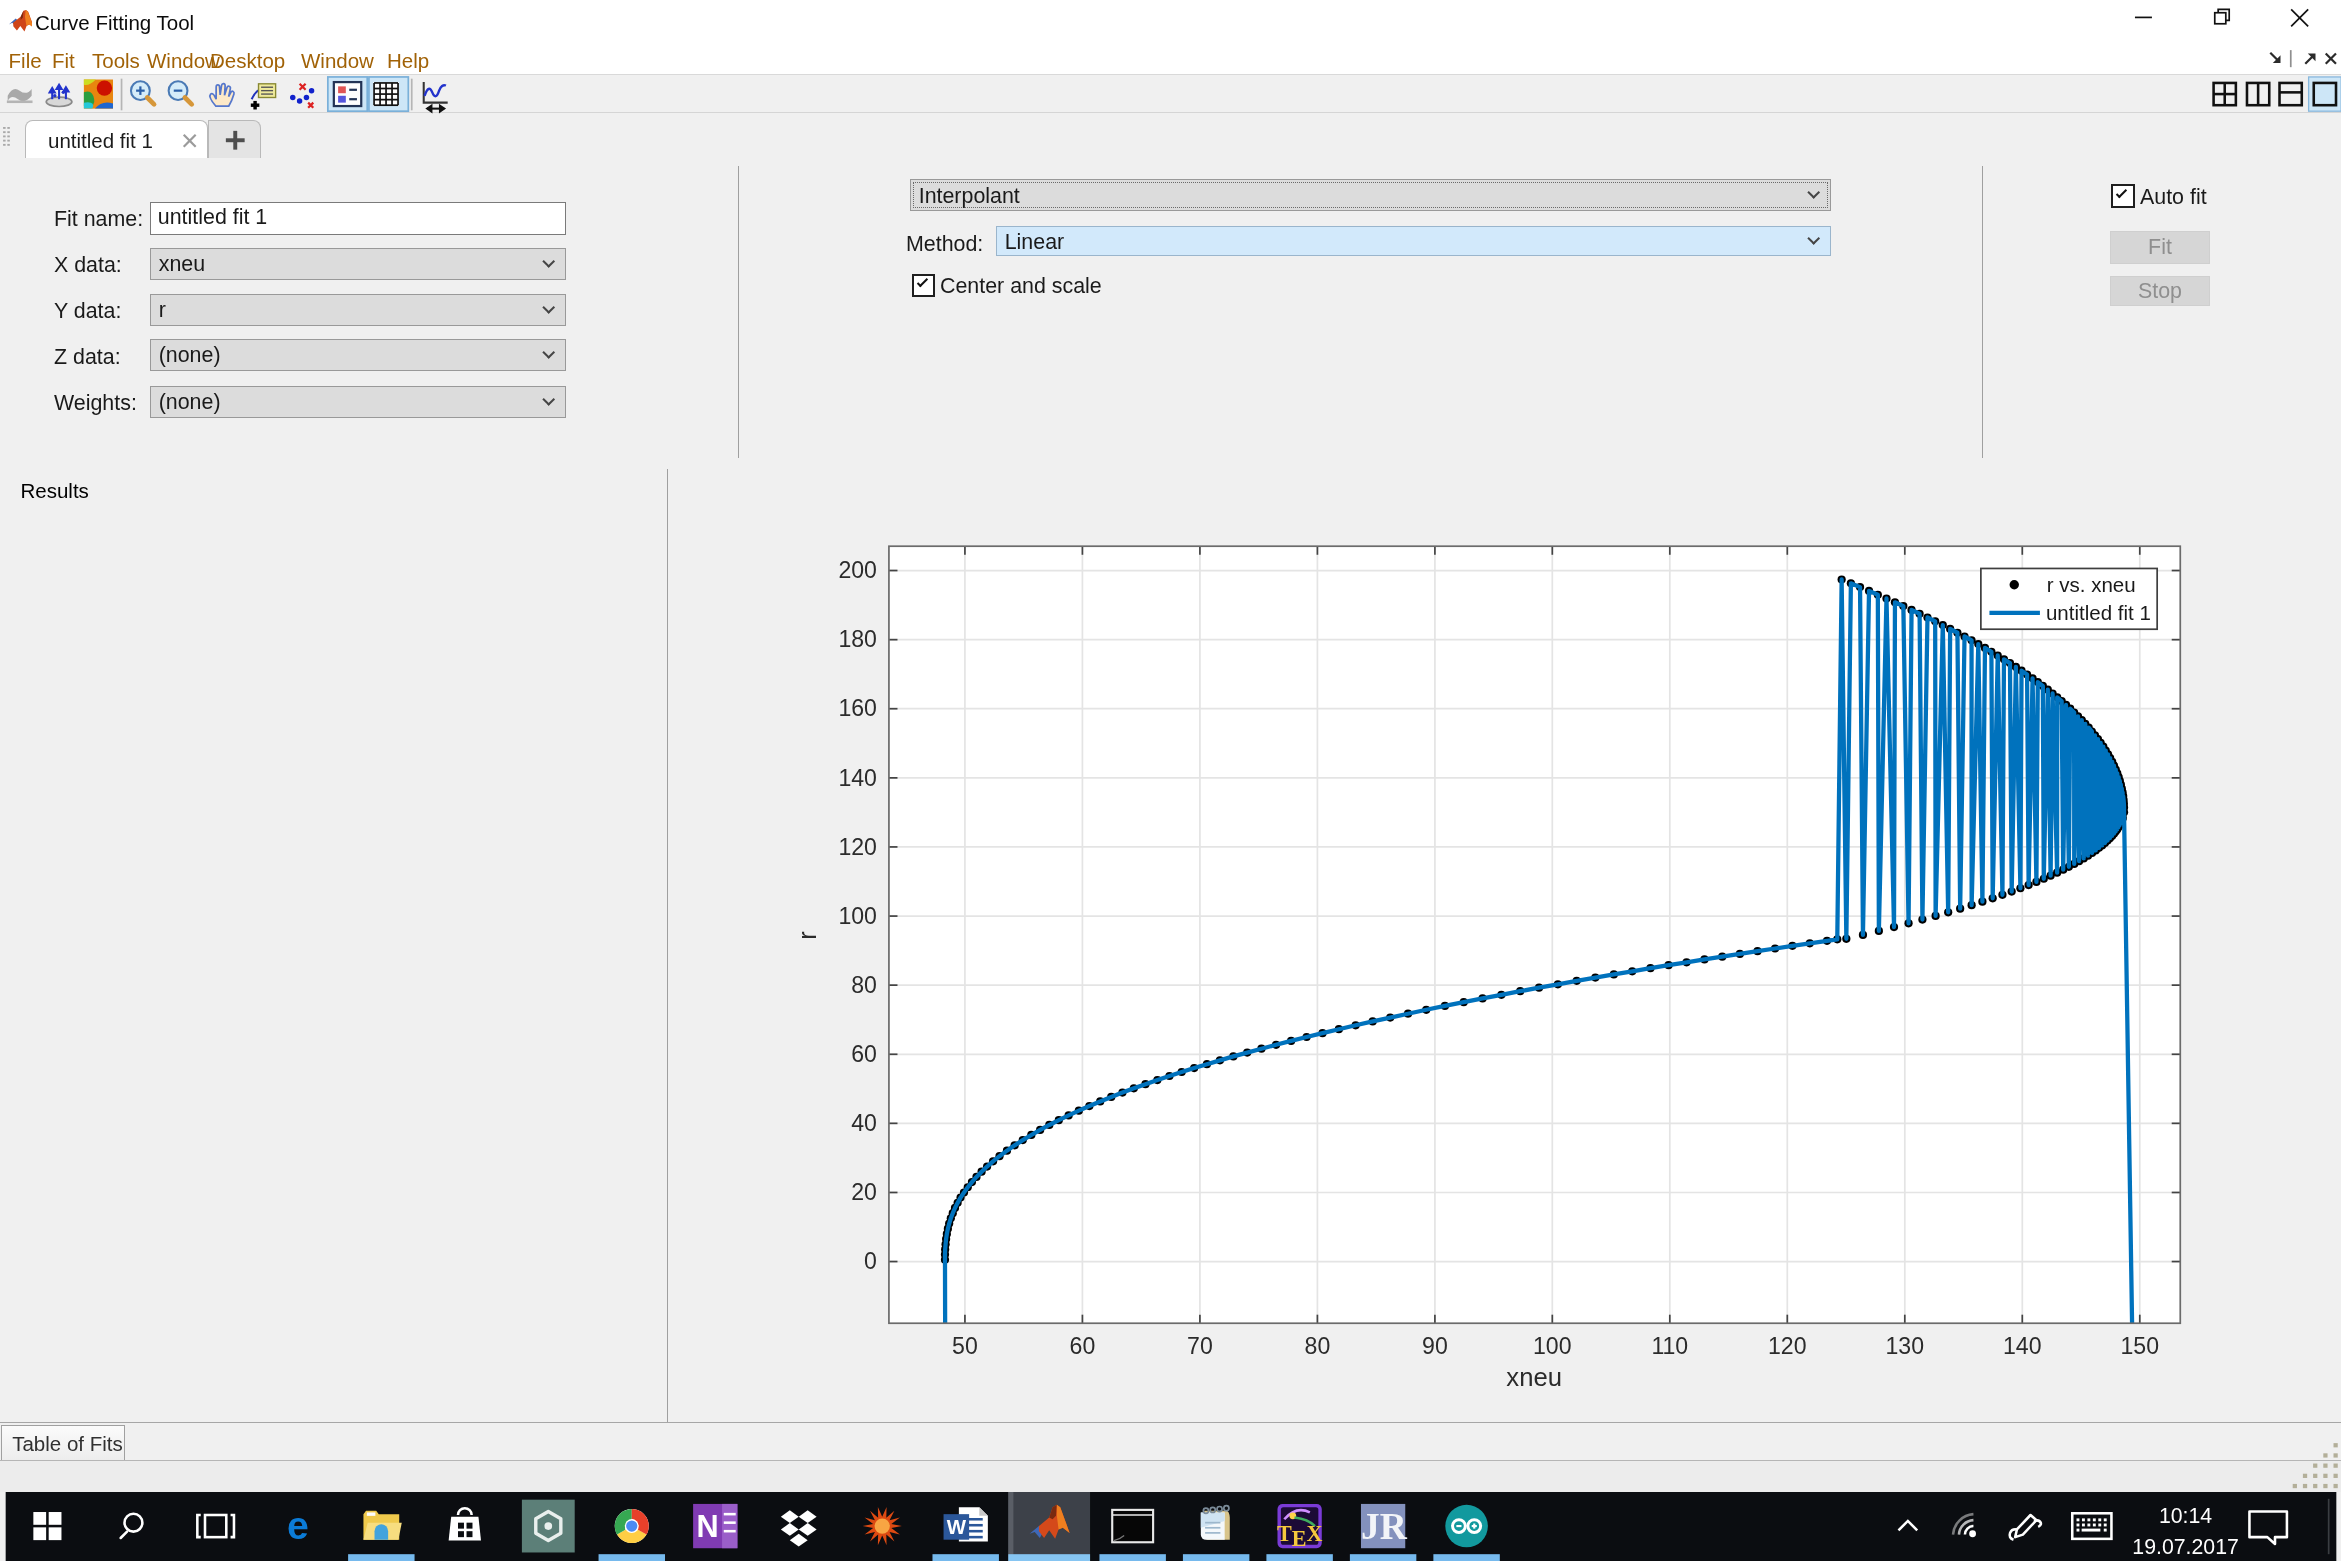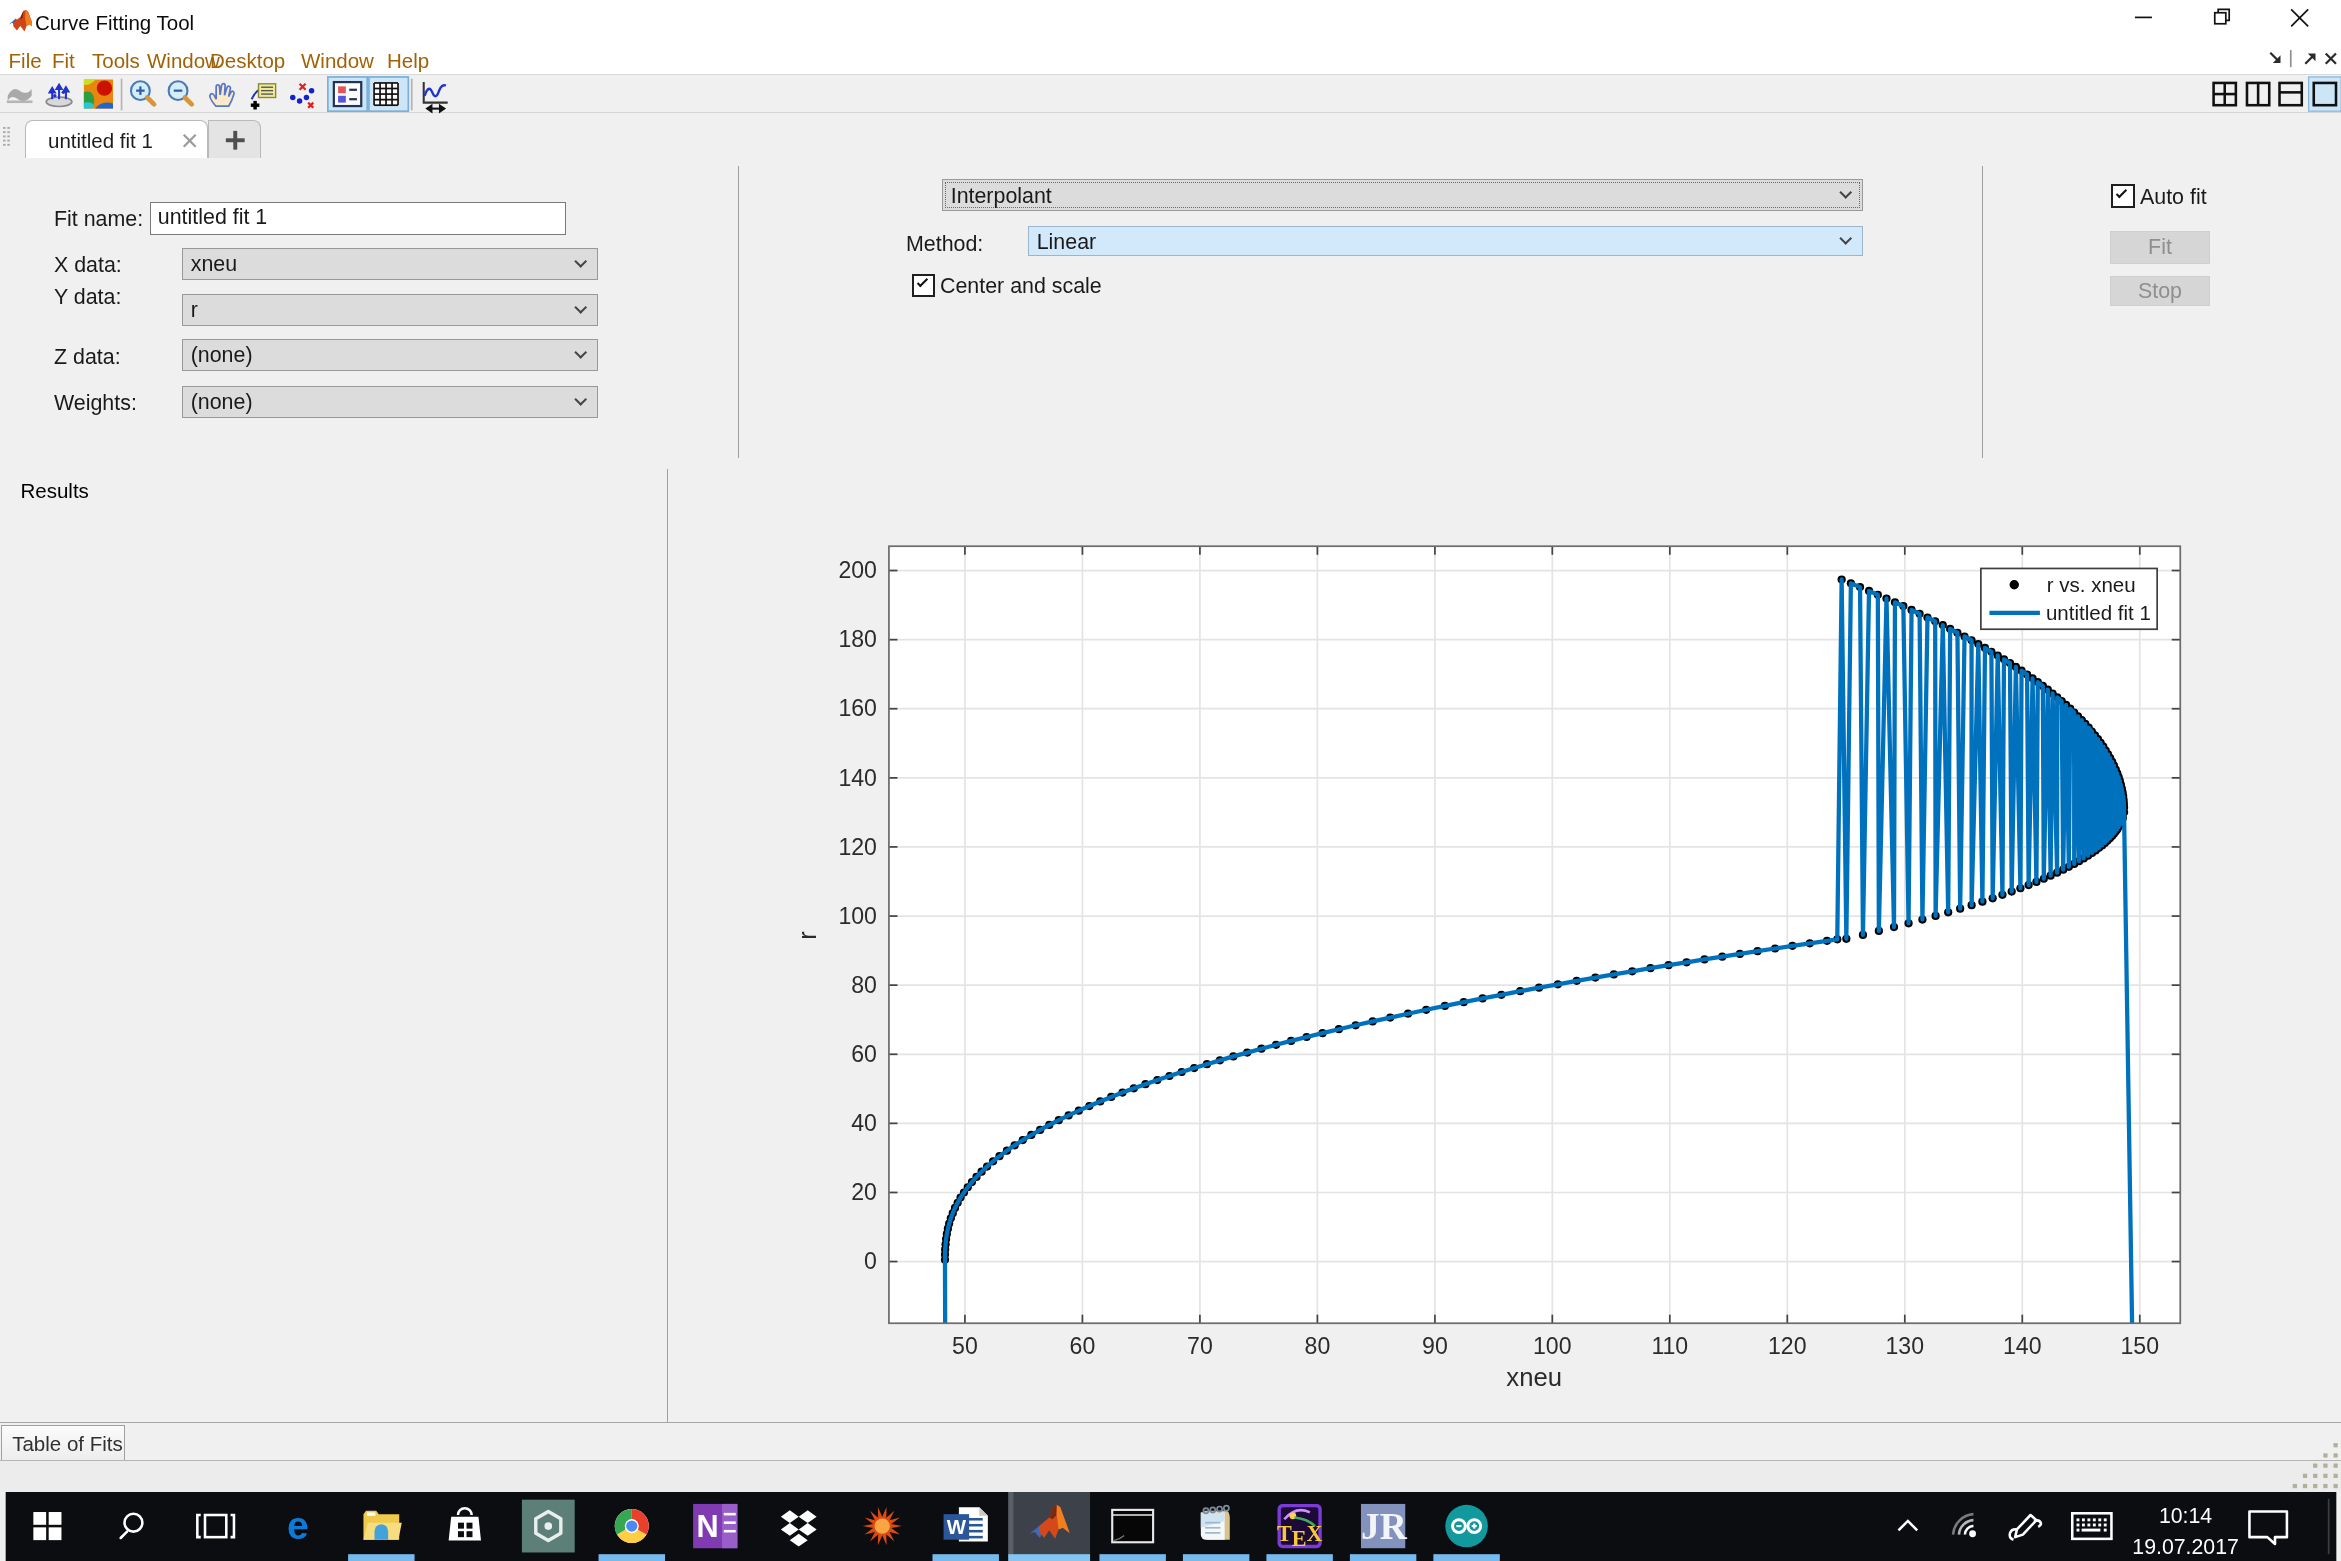--- a/index.html
+++ b/index.html
@@ -12,21 +12,21 @@
 .menuitem { top:4.3px; font-size:20.5px; color:#a16207; }
 #toolbar { left:0; top:74px; width:2342px; height:39px; background:#f0f0f0; border-top:0.9px solid #d9d9d9; border-bottom:0.9px solid #d5d5d5;}
 #tabrow { left:0; top:114px; width:2342px; height:44px; background:#f0f0f0; }
 #tab1 { left:25px; top:6px; width:183px; height:38px; background:#ffffff; border:0.9px solid #b9b9b9; border-bottom:none; border-radius:7.7px 7.7px 0 0; }
 #tab1 span { position:absolute; left:22px; top:7.7px; font-size:20.5px; color:#1c1c1c; }
 #tabplus { left:208px; top:6px; width:53px; height:38px; background:#e4e4e4; border:0.9px solid #b9b9b9; border-bottom:none; border-radius:0 7.7px 0 0; }
 #toppanel { left:0; top:158px; width:2342px; height:312px; background:#f0f0f0; border-bottom:1.7px solid #a9a9a9; }
 .vdiv { width:0.9px; background:#9f9f9f; }
 label.f { font-size:21.4px; color:#1a1a1a; }
 .input { background:#ffffff; border:1.7px solid #7a7a7a; font-size:21.4px; color:#1a1a1a; padding-left:6.8px; }
-.combo { background:#dcdcdc; border:1.7px solid #999999; font-size:21.4px; color:#1a1a1a;margin-left:32px; }
+.combo { background:#dcdcdc; border:1.7px solid #999999; font-size:21.4px; color:#1a1a1a; }
 .combo .txt { position:absolute; left:7.7px; top:3.4px; }
 .chev { position:absolute; right:12px; top:7.7px; width:9.4px; height:9.4px; border-right:2.2px solid #454545; border-bottom:2.2px solid #454545; transform:rotate(45deg); }
 .cbox { background:#fff; border:2.6px solid #1f1f1f; }
 .check { position:absolute; left:2.6px; top:3.4px; width:11px; height:5.1px; border-left:2.4px solid #111; border-bottom:2.4px solid #111; transform:rotate(-45deg); }
 .btn { background:#d6d6d6; border:0.9px solid #cfcfcf; color:#8f8f8f; font-size:21.4px; text-align:center; }
 #mainarea { left:0; top:469px; width:2342px; height:953px; background:#f0f0f0; }
 #resultsbox { left:19px; top:39px; width:634px; height:895px; background:#ffffff; border:0.9px solid #8a8f99; }
 #resultsbox pre { position:absolute; left:10.3px; top:14.6px; font-family:"Liberation Sans", sans-serif; font-size:20px; color:#1a1a1a; line-height:26px; }
 #plotpanel { left:669px; top:469px; width:1673px; height:952px; background:#f0f0f0; }
 #fitsbar { left:0; top:1422px; width:2342px; height:39px; background:#f0f0f0; border-top:0.9px solid #a6a6a6;}
@@ -230,21 +230,21 @@
 <div id="toppanel" class="abs">
   <div class="vdiv abs" style="left:738px;top:7.7px;height:292px"></div>
   <div class="vdiv abs" style="left:1982px;top:7.7px;height:292px"></div>
   <label class="f abs" style="left:54px;top:49px">Fit name:</label>
   <div class="input abs" style="left:150px;top:44px;width:416px;height:33px;line-height:28px">untitled fit 1</div>
   <label class="f abs" style="left:54px;top:95px">X data:</label>
   <div class="combo abs" style="left:150px;top:90px;width:416px;height:32px">
       <span class="txt">xneu</span>
       <span class="chev"></span>
     </div>
-  <label class="f abs" style="left:54px;top:127px">Y data:</label>
+  <label class="f abs" style="left:54px;top:141px">Y data:</label>
   <div class="combo abs" style="left:150px;top:136px;width:416px;height:32px">
       <span class="txt">r</span>
       <span class="chev"></span>
     </div>
   <label class="f abs" style="left:54px;top:187px">Z data:</label>
   <div class="combo abs" style="left:150px;top:181px;width:416px;height:32px">
       <span class="txt">(none)</span>
       <span class="chev"></span>
     </div>
   <label class="f abs" style="left:54px;top:233px">Weights:</label>

